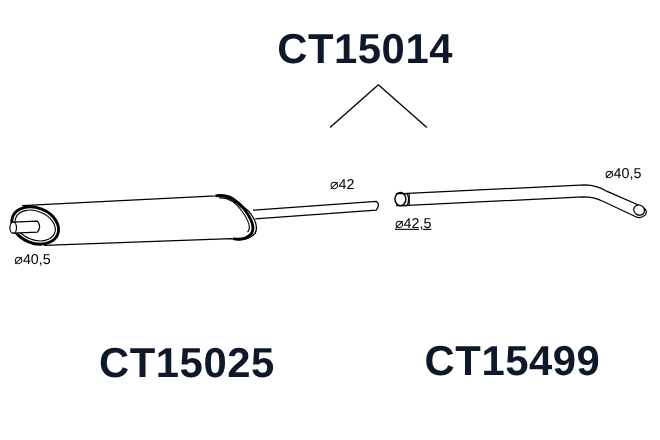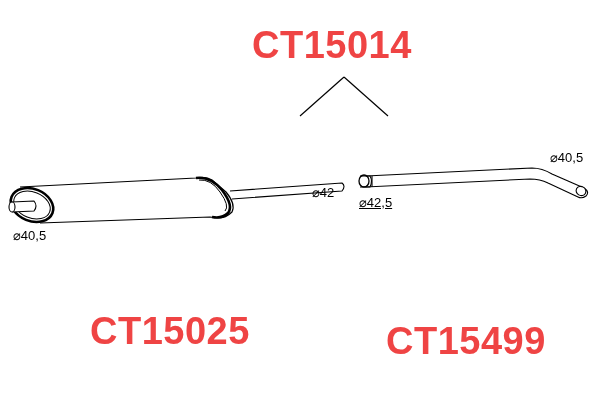--- a/index.html
+++ b/index.html
@@ -1,19 +1,19 @@
 <!DOCTYPE html>
 <html><head>
 <meta charset="utf-8">
 <style>
   html, body { margin:0; padding:0; background:#ffffff; }
   body { width:600px; height:400px; position:relative; overflow:hidden;
          font-family:"Liberation Sans", sans-serif; }
   .code { position:absolute; font-family:"Liberation Sans", sans-serif;
-          font-weight:bold; color:#ef4444; font-size:38px; line-height:38px; letter-spacing:0.5px; }
+          font-weight:bold; color:#0f172a; font-size:38px; line-height:38px; letter-spacing:0.5px; }
   .dim { position:absolute; font-family:"Liberation Sans", sans-serif;
          font-size:13px; color:#000; line-height:14px; }
   svg { position:absolute; left:0; top:0; }
 </style>
 </head>
 <body>
 
 <svg width="600" height="400" viewBox="0 0 600 400">
 
   <g stroke="#000" stroke-width="1.2" fill="none">
@@ -41,18 +41,18 @@
     <path d="M366 176 L532 168 Q542 168 552 174 L584 188 Q590 192 586 196 Q582 199 578 197 L548 183 Q540 179 530 179 L366 187 Z"></path>
     <ellipse cx="364" cy="181" rx="5" ry="6" stroke-width="1.3"></ellipse>
     <path d="M360 176 L370 176 Q373 181 370 187 L360 187" fill="none"></path>
     <line x1="372" y1="176" x2="372" y2="187"></line>
     <ellipse cx="581" cy="191" rx="5" ry="4.5" transform="rotate(30 581 191)"></ellipse>
   </g>
 </svg>
 
 <div class="code" style="left:252px; top:26px;">CT15014</div>
 <div class="code" style="left:90px; top:312px;">CT15025</div>
-<div class="code" style="left:386px; top:322px;">CT15499</div>
+<div class="code" style="left:386px; top:310px;">CT15499</div>
 
 <div class="dim" style="left:13px; top:229px;">⌀40,5</div>
-<div class="dim" style="left:312px; top:161px;margin-top:25px;">⌀42</div>
+<div class="dim" style="left:300px; top:161px;">⌀42</div>
 <div class="dim" style="left:359px; top:196px;text-decoration:underline;">⌀42,5</div>
 <div class="dim" style="left:550px; top:151px;">⌀40,5</div>
 
 </body></html>

